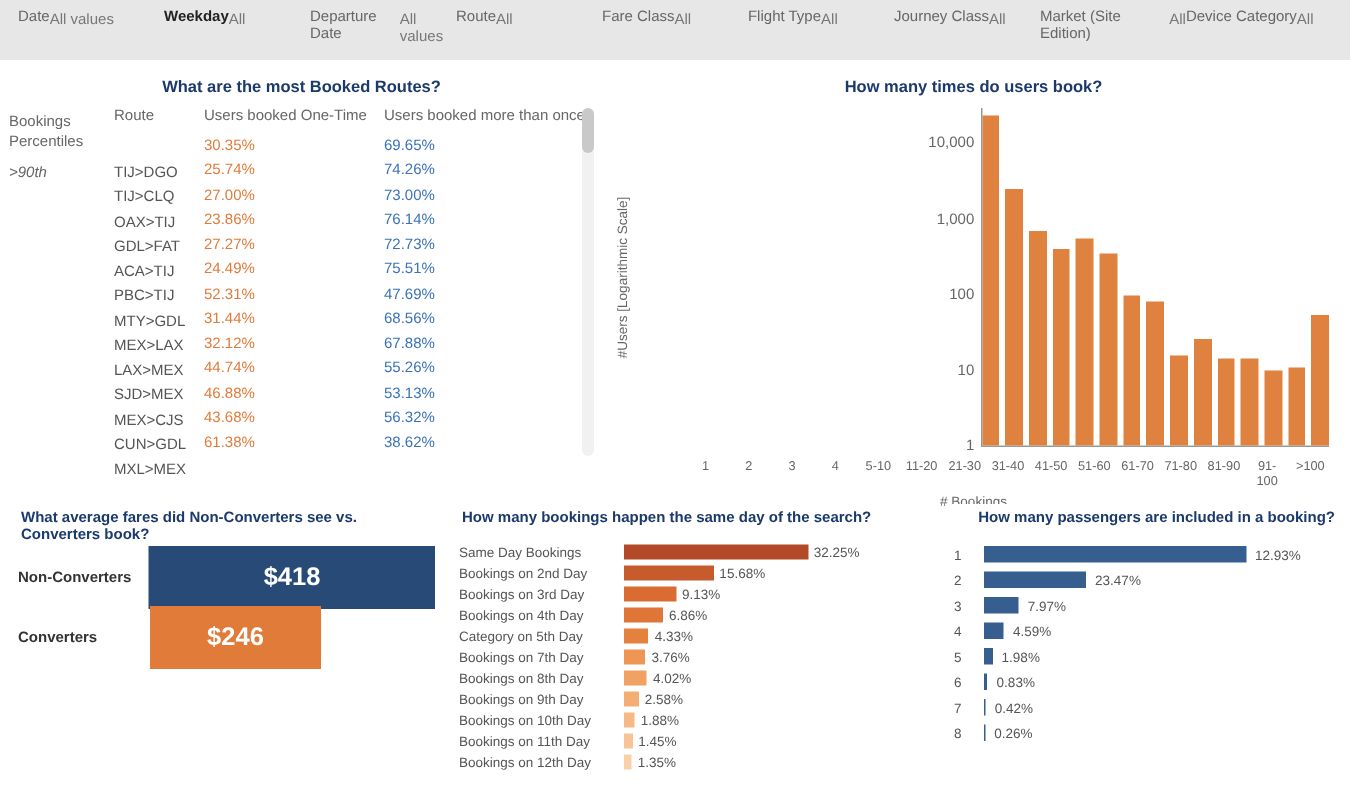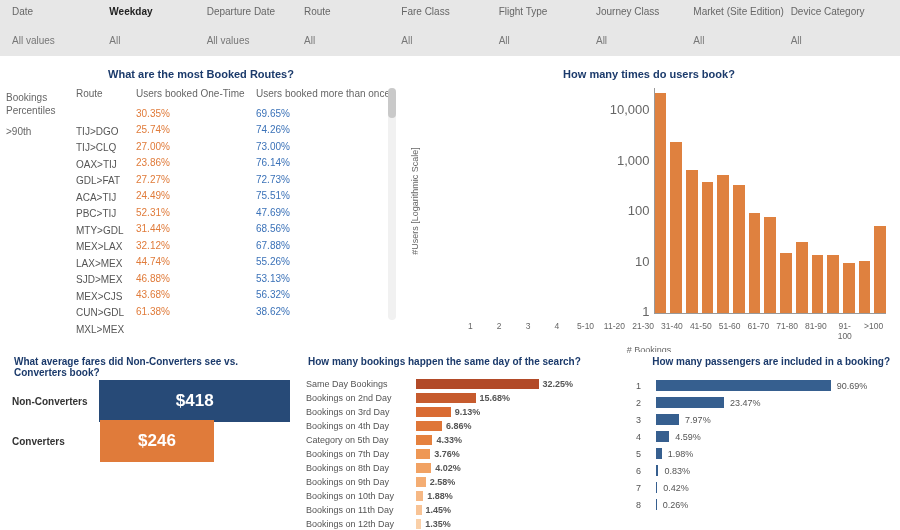--- a/index.html
+++ b/index.html
@@ -14,23 +14,22 @@
   }
   .filters {
     background: #e7e7e7;
     padding: 6px 12px 10px;
     display: flex;
     gap: 0;
   }
   .filters .filt {
     flex: 1;
     display: flex;
-    flex-direction: column;
+    flex-direction: row;
     font-size: 10px;
-    gap: 16px;
   }
   .filters .filt .fname { color: #666; font-size: 10px; }
   .filters .filt .fname.active { color: #222; font-weight: bold; }
   .filters .filt .fval { color: #777; font-size: 10px; margin-top: 2px;}
   .grid {
     display: grid;
     grid-template-columns: 390px 1fr;
     grid-template-rows: 280px 1fr;
     gap: 8px;
     padding: 8px 6px;
@@ -56,40 +55,40 @@
   .trow .rt { width:60px; color:#555;margin-top:36px;}
   .trow .v1 { width:120px; color:#e07b3a;}
   .trow .v2 { width:110px; color:#3b72b8;}
   .scrollbar { position:absolute; right:0; top:0; bottom:0; width:8px; background:#f1f1f1; border-radius:4px;}
   .scrollbar .thumb { position:absolute; left:0; right:0; top:0; height:30px; background:#c9c9c9; border-radius:4px;}
   
   .p2-chart { display:flex; height:230px; padding:0 8px 4px 4px;}
   .ylab2 { position:relative; width:14px; display:flex; align-items:center; justify-content:center;}
   .ylab2 span { transform: rotate(-90deg); white-space:nowrap; font-size:9px; color:#666;}
   .yticks2 { position:relative; flex:1;}
-  .yticks2 div { position:absolute; right:4px; font-size:13px; color:#666;}
+  .yticks2 div { position:absolute; right:4px; font-size:10px; color:#666;}
   .bars2 { flex:1; display:flex; align-items:flex-end; gap:4px; border-bottom:1px solid #999; border-left:1px solid #999; position:relative;}
   .bars2 .bar { flex:1; background:#df813f; }
   .xlabels2 { display:flex; gap:4px; padding-left:54px; padding-right:8px; font-size:8.5px; color:#666; margin-top:3px;}
   .xlabels2 div { flex:1; text-align:center;}
   .xlab2 { text-align:center; font-size:9px; color:#666; margin-top:4px;}
   
   .bottom { grid-column:1/3; display:grid; grid-template-columns: 290px 1fr 260px; gap:8px;}
   .title2 { color:#1b3a6b; font-weight:bold; font-size:10px; padding:4px 2px 10px;}
   
   .p3 { padding:0 6px;}
   .bigbar { height:26px; margin-bottom:14px; display:flex; align-items:center;}
   .bigbar .blabel { width:88px; font-size:10px; color:#333; font-weight:bold;}
   .bigbar .bval { height:42px; display:flex; align-items:center; justify-content:center; color:#fff; font-weight:bold; font-size:17px;}
   
   .p4 { padding:0 2px;}
   .hr { display:flex; align-items:center; height:14px; font-size:9px;}
   .hr .hlab { width:110px; color:#555;}
   .hr .hbar { height:10px;}
-  .hr .hval { margin-left:4px; color:#555;font-weight:bold;}
+  .hr .hval { margin-left:4px; color:#555;}
   
   .p5 { padding:0 2px;}
   .pr { display:flex; align-items:center; height:17px; font-size:9px;}
   .pr .plab { width:20px; color:#555;}
   .pr .pbar { height:11px; background:#365f8f;}
   .pr .pval { margin-left:6px; color:#555;}
 </style>
 </head>
 <body>
 
@@ -133,21 +132,21 @@
   </div>
 
 <div class="grid">
 
   <div class="panel">
     <div class="title">What are the most Booked Routes?</div>
     <div class="p1">
       <div class="p1-left">
         <div class="hdr">Bookings</div>
         <div class="hdr">Percentiles</div>
-        <div style="margin-top:10px;">&gt;90th</div>
+        <div style="margin-top:10px;font-style:italic;">&gt;90th</div>
       </div>
       <div class="p1-right">
         <div class="tblhead">
           <div>Route</div>
           <div>Users booked One-Time</div>
           <div>Users booked more than once</div>
         </div>
         <div id="p1rows">
             <div class="trow">
               <div class="rt">TIJ&gt;DGO</div>
@@ -346,21 +345,21 @@
             <div class="hval">1.35%</div>
           </div>
         </div>
     </div>
     <div class="panel p5">
       <div class="title2" style="text-align:right">How many passengers are included in a booking?</div>
       <div id="p5rows">
           <div class="pr">
             <div class="plab">1</div>
             <div class="pbar" style="width:174.638px"></div>
-            <div class="pval">90.69%</div>
+            <div class="pval">12.93%</div>
           </div>
           <div class="pr">
             <div class="plab">2</div>
             <div class="pbar" style="width:68.06299999999999px"></div>
             <div class="pval">23.47%</div>
           </div>
           <div class="pr">
             <div class="plab">3</div>
             <div class="pbar" style="width:23.113px"></div>
             <div class="pval">7.97%</div>

